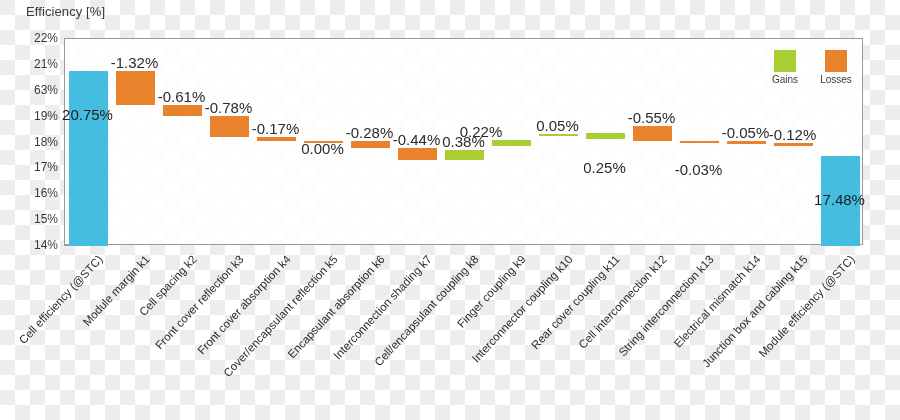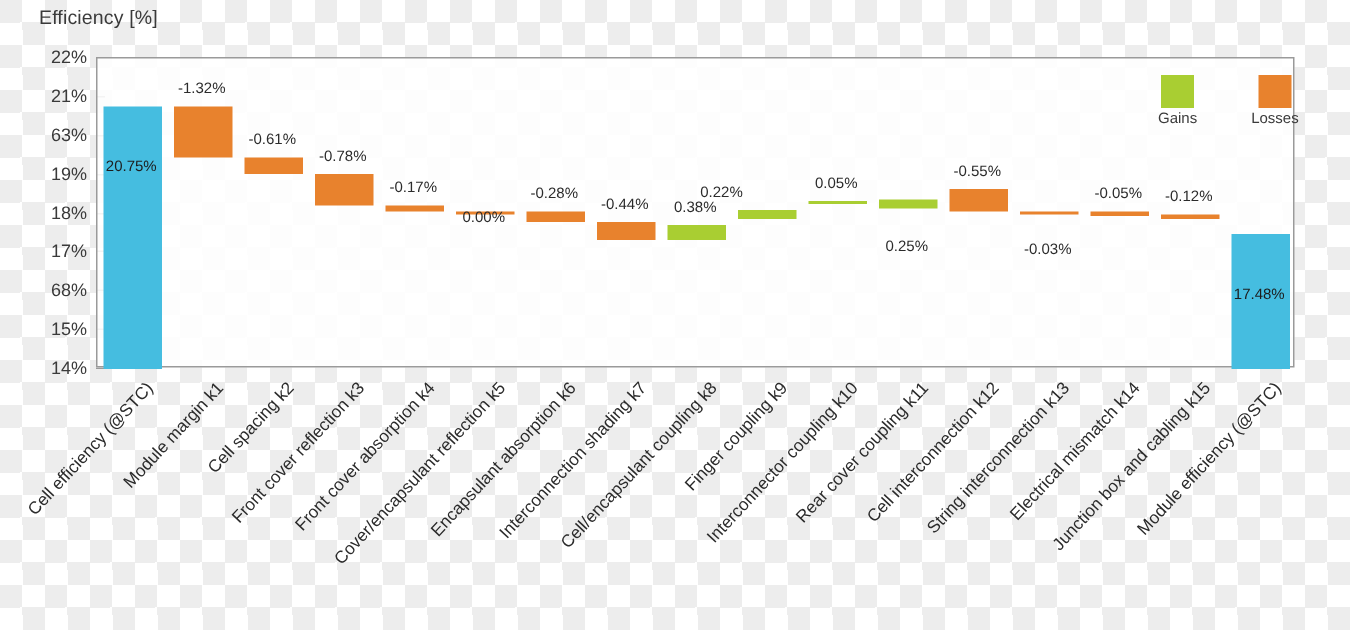--- a/index.html
+++ b/index.html
@@ -65,37 +65,37 @@
   .bar {
     position: absolute;
     box-sizing: border-box;
   }
   .bar.total   { background: #45bde0; }
   .bar.loss    { background: #e8822d; }
   .bar.gain    { background: #a9ce32; }
 
   .bar-value {
     position: absolute;
-    font-size: 10px;
+    font-size: 15px;
     color: #2b2b2b;
     white-space: nowrap;
     text-align: center;
     transform: translateX(-50%);
   }
   .bar-value.inside {
     color: #1d1d1d;
   }
 
   
   #legend {
     position: absolute;
     left: 772px;
     top: 50px;
     display: flex;
-    gap: 36px;
+    gap: 22px;
     align-items: flex-start;
   }
   .legend-item {
     display: flex;
     flex-direction: column;
     align-items: center;
     gap: 2px;
   }
   .legend-swatch {
     width: 22px;
@@ -137,21 +137,21 @@
       <div class="ylabel" style="top: 63.875px;">21%</div>
       <div class="ytick-mark" style="top: 63.875px;"></div>
       <div class="ylabel" style="top: 89.75px;">63%</div>
       <div class="ytick-mark" style="top: 89.75px;"></div>
       <div class="ylabel" style="top: 115.625px;">19%</div>
       <div class="ytick-mark" style="top: 115.625px;"></div>
       <div class="ylabel" style="top: 141.5px;">18%</div>
       <div class="ytick-mark" style="top: 141.5px;"></div>
       <div class="ylabel" style="top: 167.375px;">17%</div>
       <div class="ytick-mark" style="top: 167.375px;"></div>
-      <div class="ylabel" style="top: 193.25px;">68%</div>
+      <div class="ylabel" style="top: 193.25px;">16%</div>
       <div class="ytick-mark" style="top: 193.25px;"></div>
       <div class="ylabel" style="top: 219.125px;">15%</div>
       <div class="ytick-mark" style="top: 219.125px;"></div>
       <div class="ylabel" style="top: 245px;">14%</div>
       <div class="ytick-mark" style="top: 245px;"></div>
     </div>
 
   <div id="plot-frame">
     <div id="plot-inner">
         <div class="bar total" title="Cell efficiency (@STC): 20.75%" style="left: 3.76px; top: 32.3438px; width: 39.48px; height: 174.656px;"></div>

